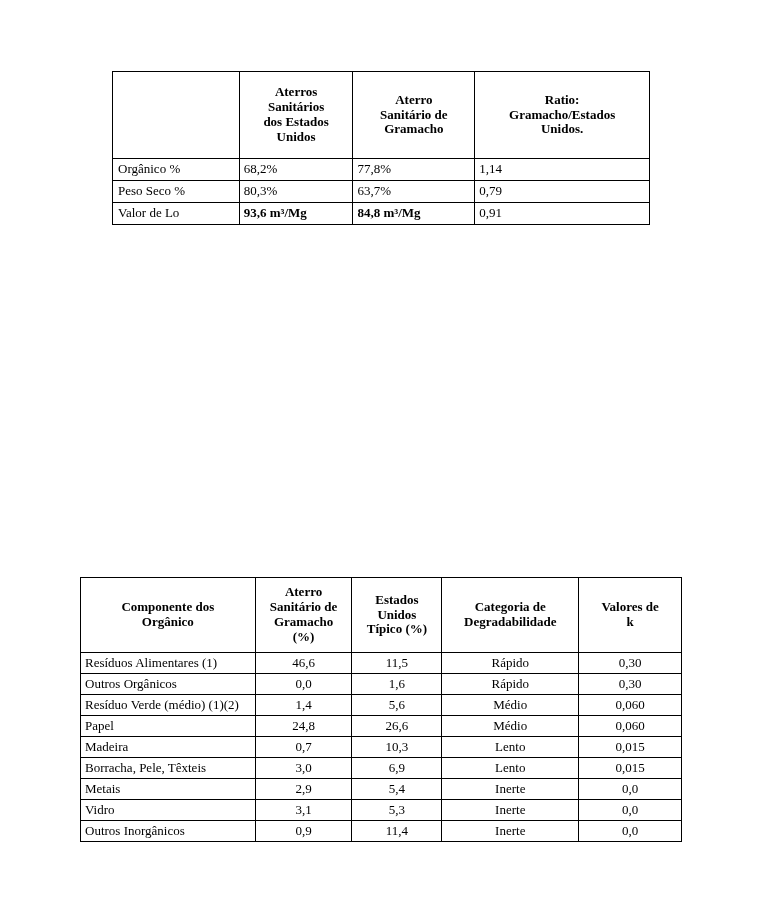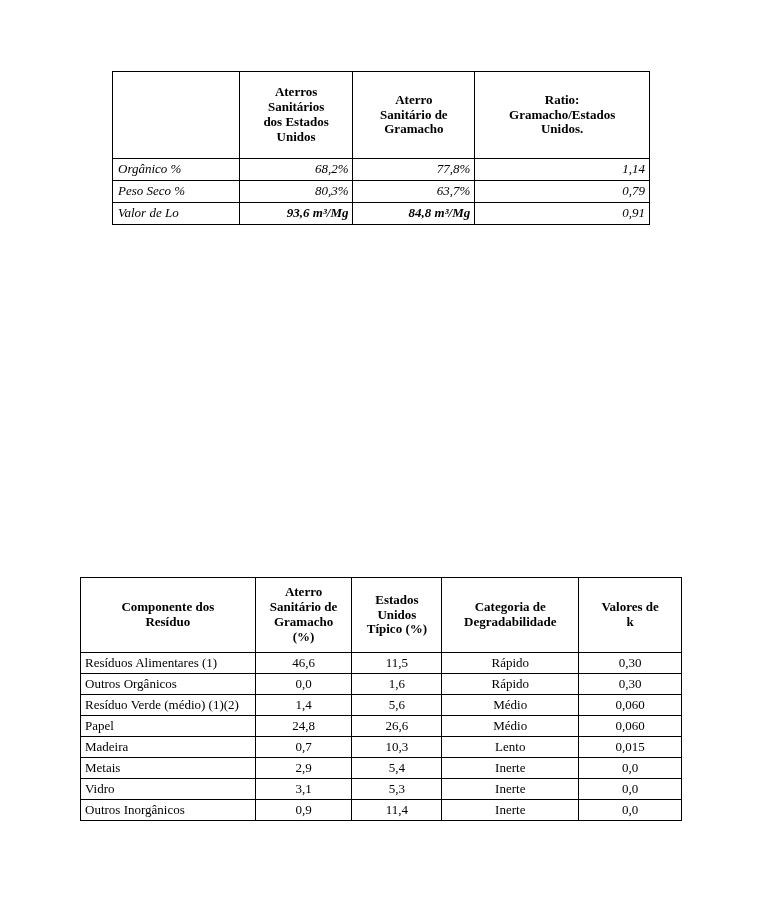--- a/index.html
+++ b/index.html
@@ -46,28 +46,27 @@
     text-align: center;
     font-weight: bold;
     height: 84px;
     padding: 2px 6px;
   }
   .t1-head td.corner {
     border-top: 1px solid #000;
   }
   .t1-body td {
     height: 19px;
-    font-style: italic;
   }
   .t1-body td.label {
     text-align: left;
     padding-left: 5px;
   }
   .t1-body td.val {
-    text-align: right;
+    text-align: left;
   }
   .t1-body td.bold {
     font-weight: bold;
   }
   .t1-col0 { width: 127px; }
   .t1-col1 { width: 114px; }
   .t1-col2 { width: 122px; }
   .t1-col3 { width: 175px; }
 
   
@@ -165,21 +164,21 @@
         <col class="t2-col0">
           <col class="t2-col1">
           <col class="t2-col2">
           <col class="t2-col3">
           <col class="t2-col4">
       </colgroup>
       <tbody>
         <tr class="t2-head">
           <td>
             <div>Componente dos</div>
-            <div>Resíduo</div>
+            <div>Orgânico</div>
           </td>
           <td>
             <div>Aterro</div>
             <div>Sanitário de</div>
             <div>Gramacho</div>
             <div>(%)</div>
           </td>
           <td>
             <div>Estados</div>
             <div>Unidos</div>
@@ -224,20 +223,27 @@
           <td class="num">0,060</td>
         </tr>
         <tr class="t2-body">
           <td class="name">Madeira</td>
           <td class="num">0,7</td>
           <td class="num">10,3</td>
           <td class="cat">Lento</td>
           <td class="num">0,015</td>
         </tr>
         <tr class="t2-body">
+          <td class="name">Borracha, Pele, Têxteis</td>
+          <td class="num">3,0</td>
+          <td class="num">6,9</td>
+          <td class="cat">Lento</td>
+          <td class="num">0,015</td>
+        </tr>
+        <tr class="t2-body">
           <td class="name">Metais</td>
           <td class="num">2,9</td>
           <td class="num">5,4</td>
           <td class="cat">Inerte</td>
           <td class="num">0,0</td>
         </tr>
         <tr class="t2-body">
           <td class="name">Vidro</td>
           <td class="num">3,1</td>
           <td class="num">5,3</td>

